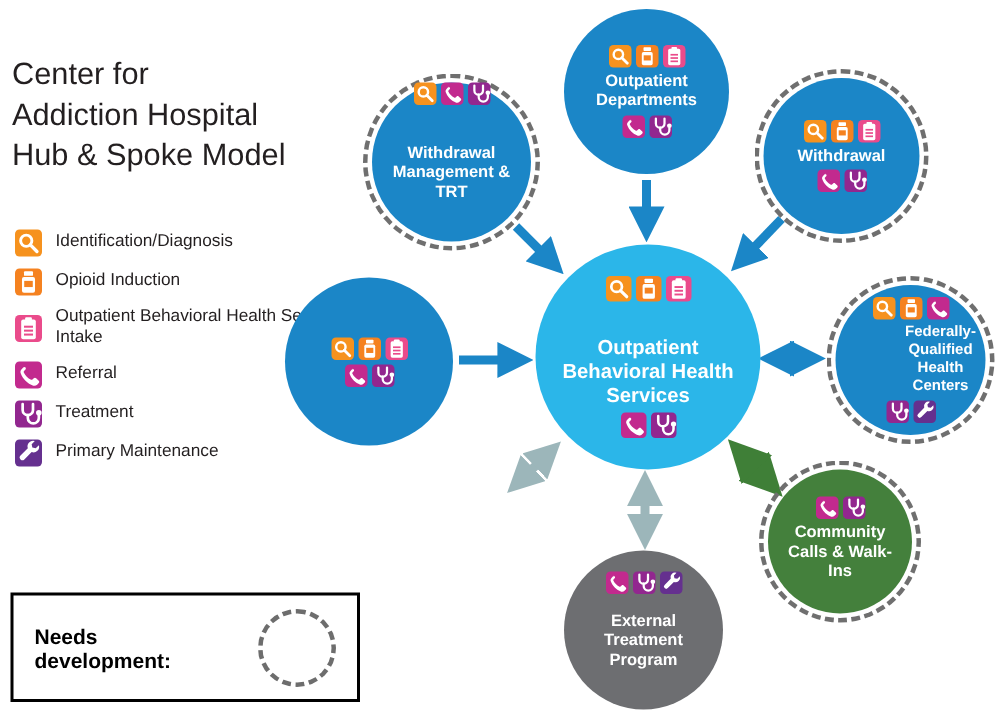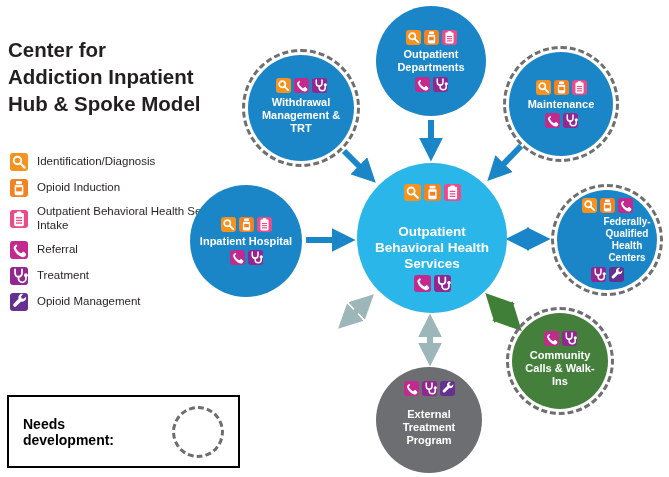--- a/index.html
+++ b/index.html
@@ -9,21 +9,21 @@
     background: #ffffff;
     font-family: "Liberation Sans", sans-serif;
     overflow: hidden;
   }
   .canvas { position: absolute; inset: 0; width: 669px; height: 477px; }
 
   svg.arrows { position: absolute; left: 0; top: 0; width: 669px; height: 477px; pointer-events: none; }
 
   .title {
     position: absolute; left: 8px; top: 36px; width: 240px;
-    font-size: 20.5px; font-weight: bold; color: #231f20; line-height: 1.32;
+    font-size: 20.5px; font-weight: normal; color: #231f20; line-height: 1.32;
   }
 
   .legend {
     position: absolute; left: 10px; top: 153px; width: 228px;
     display: flex; flex-direction: column; gap: 8px;
   }
   .legend-item { display: flex; align-items: center; gap: 9px; }
   .legend-label { font-size: 11.5px; color: #231f20; line-height: 1.2; }
 
   .icon {
@@ -94,21 +94,21 @@
     <g>
       <line x1="430" y1="323" x2="430" y2="357" stroke="#9CB6BA" stroke-width="6" marker-start="url(#ah-gray)" marker-end="url(#ah-gray)"></line>
     </g>
     <g>
       <line x1="514" y1="323" x2="493" y2="301" stroke="#3F7F37" stroke-width="7" marker-start="url(#ah-green)" marker-end="url(#ah-green)"></line>
     </g>
   </svg>
 
   <div class="title">
     <div>Center for</div>
-    <div>Addiction Inpatient</div>
+    <div>Addiction Hospital</div>
     <div>Hub &amp; Spoke Model</div>
   </div>
 
   <div class="legend">
       <div class="legend-item">
         <span class="icon" style="background: rgb(246, 146, 30); width: 18px; height: 18px;">
           <svg viewBox="0 0 24 24">
             <circle cx="10" cy="10" r="5" fill="none" stroke="#fff" stroke-width="2.6"></circle>
             <line x1="13.7" y1="13.7" x2="19.5" y2="19.5" stroke="#fff" stroke-width="3" stroke-linecap="round"></line>
           </svg>
@@ -154,21 +154,21 @@
           </svg>
         </span>
         <span class="legend-label">Treatment</span>
       </div>
       <div class="legend-item">
         <span class="icon" style="background: rgb(101, 48, 143); width: 18px; height: 18px;">
           <svg viewBox="0 0 24 24">
             <path d="M21.2 5a5 5 0 0 1-6.4 6.2l-6.5 6.5a2.4 2.4 0 0 1-3.4-3.4l6.5-6.5A5 5 0 0 1 17.6 1.4l-2.8 2.8.6 3 3 .6z" fill="#fff"></path>
           </svg>
         </span>
-        <span class="legend-label">Opioid Management</span>
+        <span class="legend-label">Primary Maintenance</span>
       </div>
     </div>
 
   <div class="needs-box">
     <span class="needs-label">Needs development:</span>
     <span class="dashed-circle"></span>
   </div>
 
   <div class="node hub" style="left:357px;top:163px;width:150px;height:150px">
     <div class="node-inner" style="background: rgb(43, 182, 233);">
@@ -252,21 +252,21 @@
               <path d="M6.8 3.2v5.2a4.6 4.6 0 0 0 9.2 0V3.2" fill="none" stroke="#fff" stroke-width="2.4" stroke-linecap="round"></path>
               <path d="M11.4 12.9v2.6a4.9 4.9 0 0 0 9.8 0v-2.1" fill="none" stroke="#fff" stroke-width="2.4" stroke-linecap="round"></path>
               <circle cx="21.2" cy="10.9" r="2.5" fill="#fff"></circle>
             </svg>
           </span>
         </div>
     </div>
   </div>
 
   <div class="node dashed" style="left:242px;top:49px;width:118px;height:118px">
-    <div class="node-inner" style="background: rgb(27, 134, 199);">
+    <div class="node-inner" style="background: rgb(27, 134, 199); justify-content: space-between;">
       <div class="icons icons-top">
           <span class="icon" style="background: rgb(246, 146, 30); width: 15px; height: 15px;">
             <svg viewBox="0 0 24 24">
               <circle cx="10" cy="10" r="5" fill="none" stroke="#fff" stroke-width="2.6"></circle>
               <line x1="13.7" y1="13.7" x2="19.5" y2="19.5" stroke="#fff" stroke-width="3" stroke-linecap="round"></line>
             </svg>
           </span>
           <span class="icon" style="background: rgb(194, 42, 142); width: 15px; height: 15px;">
             <svg viewBox="0 0 24 24">
               <path d="M6.9 2.9 9.2 5.2c.6.6.6 1.5 0 2.1L8 8.5c-.3.3-.4.8-.2 1.2 1.5 3 3.5 5 6.5 6.5.4.2.9.1 1.2-.2l1.2-1.2c.6-.6 1.5-.6 2.1 0l2.3 2.3c.6.6.6 1.5 0 2.1l-1.4 1.4c-.9.9-2.2 1.3-3.4.9-5.3-1.8-9.5-6-11.3-11.3-.4-1.2 0-2.5.9-3.4l1.4-1.4c.6-.6 1.5-.6 2.1 0z" fill="#fff"></path>
@@ -304,21 +304,21 @@
           <span class="icon" style="background: rgb(234, 75, 139); width: 15px; height: 15px;">
             <svg viewBox="0 0 24 24">
               <rect x="5.5" y="4" width="13" height="17.5" rx="1.8" fill="#fff"></rect>
               <rect x="9" y="2" width="6" height="4.2" rx="1" fill="#fff"></rect>
               <rect x="8" y="9.5" width="8" height="1.8" fill="#EA4B8B"></rect>
               <rect x="8" y="13" width="8" height="1.8" fill="#EA4B8B"></rect>
               <rect x="8" y="16.5" width="8" height="1.8" fill="#EA4B8B"></rect>
             </svg>
           </span>
         </div>
-      <div class="node-label">Maintenance</div>
+      <div class="node-label">Withdrawal</div>
       <div class="icons icons-bottom">
           <span class="icon" style="background: rgb(194, 42, 142); width: 15px; height: 15px;">
             <svg viewBox="0 0 24 24">
               <path d="M6.9 2.9 9.2 5.2c.6.6.6 1.5 0 2.1L8 8.5c-.3.3-.4.8-.2 1.2 1.5 3 3.5 5 6.5 6.5.4.2.9.1 1.2-.2l1.2-1.2c.6-.6 1.5-.6 2.1 0l2.3 2.3c.6.6.6 1.5 0 2.1l-1.4 1.4c-.9.9-2.2 1.3-3.4.9-5.3-1.8-9.5-6-11.3-11.3-.4-1.2 0-2.5.9-3.4l1.4-1.4c.6-.6 1.5-.6 2.1 0z" fill="#fff"></path>
             </svg>
           </span>
           <span class="icon" style="background: rgb(146, 39, 143); width: 15px; height: 15px;">
             <svg viewBox="0 0 24 24">
               <path d="M6.8 3.2v5.2a4.6 4.6 0 0 0 9.2 0V3.2" fill="none" stroke="#fff" stroke-width="2.4" stroke-linecap="round"></path>
               <path d="M11.4 12.9v2.6a4.9 4.9 0 0 0 9.8 0v-2.1" fill="none" stroke="#fff" stroke-width="2.4" stroke-linecap="round"></path>
@@ -348,21 +348,20 @@
           <span class="icon" style="background: rgb(234, 75, 139); width: 15px; height: 15px;">
             <svg viewBox="0 0 24 24">
               <rect x="5.5" y="4" width="13" height="17.5" rx="1.8" fill="#fff"></rect>
               <rect x="9" y="2" width="6" height="4.2" rx="1" fill="#fff"></rect>
               <rect x="8" y="9.5" width="8" height="1.8" fill="#EA4B8B"></rect>
               <rect x="8" y="13" width="8" height="1.8" fill="#EA4B8B"></rect>
               <rect x="8" y="16.5" width="8" height="1.8" fill="#EA4B8B"></rect>
             </svg>
           </span>
         </div>
-      <div class="node-label">Inpatient Hospital</div>
       <div class="icons icons-bottom">
           <span class="icon" style="background: rgb(194, 42, 142); width: 15px; height: 15px;">
             <svg viewBox="0 0 24 24">
               <path d="M6.9 2.9 9.2 5.2c.6.6.6 1.5 0 2.1L8 8.5c-.3.3-.4.8-.2 1.2 1.5 3 3.5 5 6.5 6.5.4.2.9.1 1.2-.2l1.2-1.2c.6-.6 1.5-.6 2.1 0l2.3 2.3c.6.6.6 1.5 0 2.1l-1.4 1.4c-.9.9-2.2 1.3-3.4.9-5.3-1.8-9.5-6-11.3-11.3-.4-1.2 0-2.5.9-3.4l1.4-1.4c.6-.6 1.5-.6 2.1 0z" fill="#fff"></path>
             </svg>
           </span>
           <span class="icon" style="background: rgb(146, 39, 143); width: 15px; height: 15px;">
             <svg viewBox="0 0 24 24">
               <path d="M6.8 3.2v5.2a4.6 4.6 0 0 0 9.2 0V3.2" fill="none" stroke="#fff" stroke-width="2.4" stroke-linecap="round"></path>
               <path d="M11.4 12.9v2.6a4.9 4.9 0 0 0 9.8 0v-2.1" fill="none" stroke="#fff" stroke-width="2.4" stroke-linecap="round"></path>

